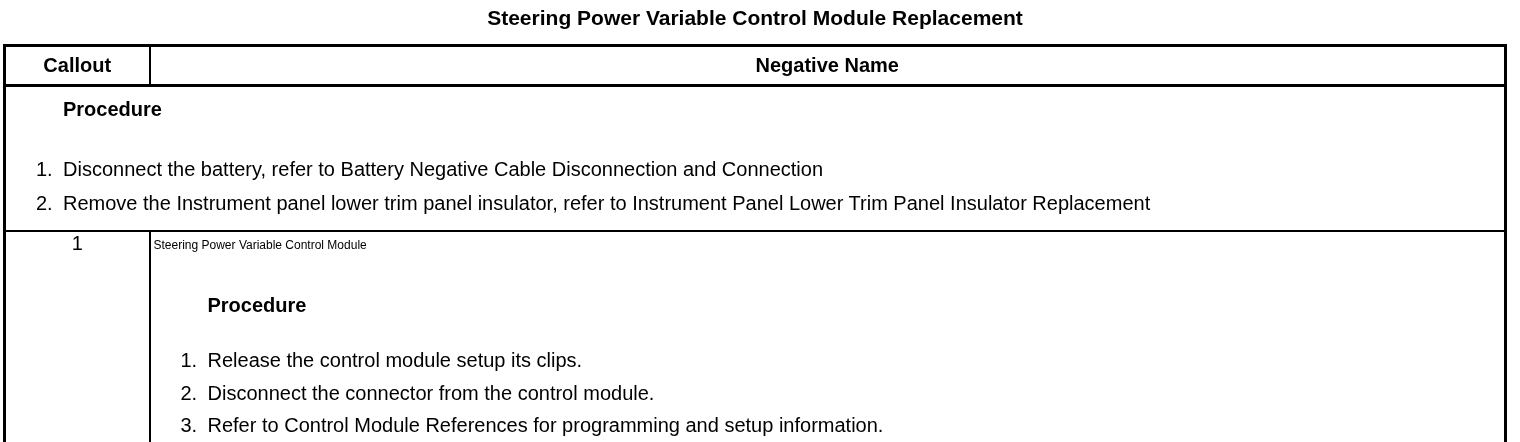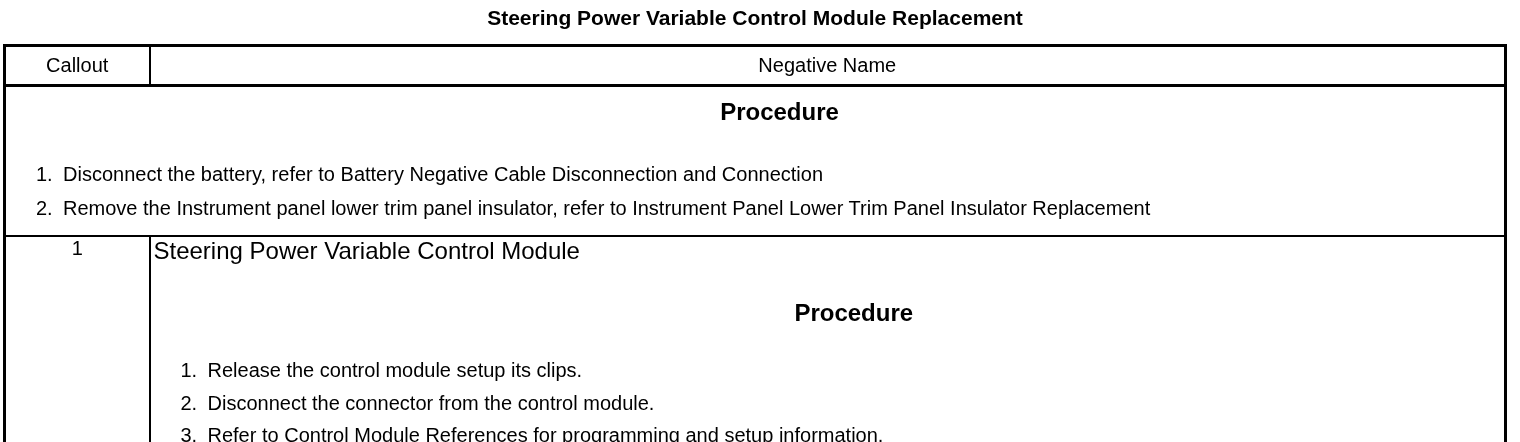--- a/index.html
+++ b/index.html
@@ -31,36 +31,35 @@
     font-size: 20px;
   }
   table.parts-table th,
   table.parts-table td {
     border: 2px solid #000;
     vertical-align: top;
     background: #fff;
   }
   th.callout-col { width: 145px; }
   tr.header-row th {
-    font-weight: normal;
+    font-weight: bold;
     text-align: center;
     height: 40px;
     vertical-align: middle;
     border-bottom: 3px solid #000;
     font-size: 20px;
   }
   td.procedure-cell {
     height: 131px;
     padding: 11px 8px 10px 0;
   }
   .proc-heading {
     font-weight: bold;
     margin-left: 57px;
-    font-size: 24px;
-    text-align: center;
+    font-size: 20px;
   }
   .steps {
     list-style: none;
   }
   .procedure-cell .steps { margin-top: 31px; }
   .step {
     display: flex;
     line-height: 34px;
     white-space: nowrap;
   }
@@ -73,21 +72,21 @@
   td.callout-cell {
     text-align: center;
     vertical-align: middle;
     font-size: 20px;
     height: 214px;
   }
   td.component-cell {
     padding: 1px 4px 8px 3px;
   }
   .component-name {
-    font-size: 24px;
+    font-size: 12px;
     line-height: 25px;
   }
   .component-cell .proc-heading {
     margin-top: 36px;
     margin-left: 54px;
   }
   .component-cell .steps {
     margin-top: 27px;
   }
   .component-cell .step {

